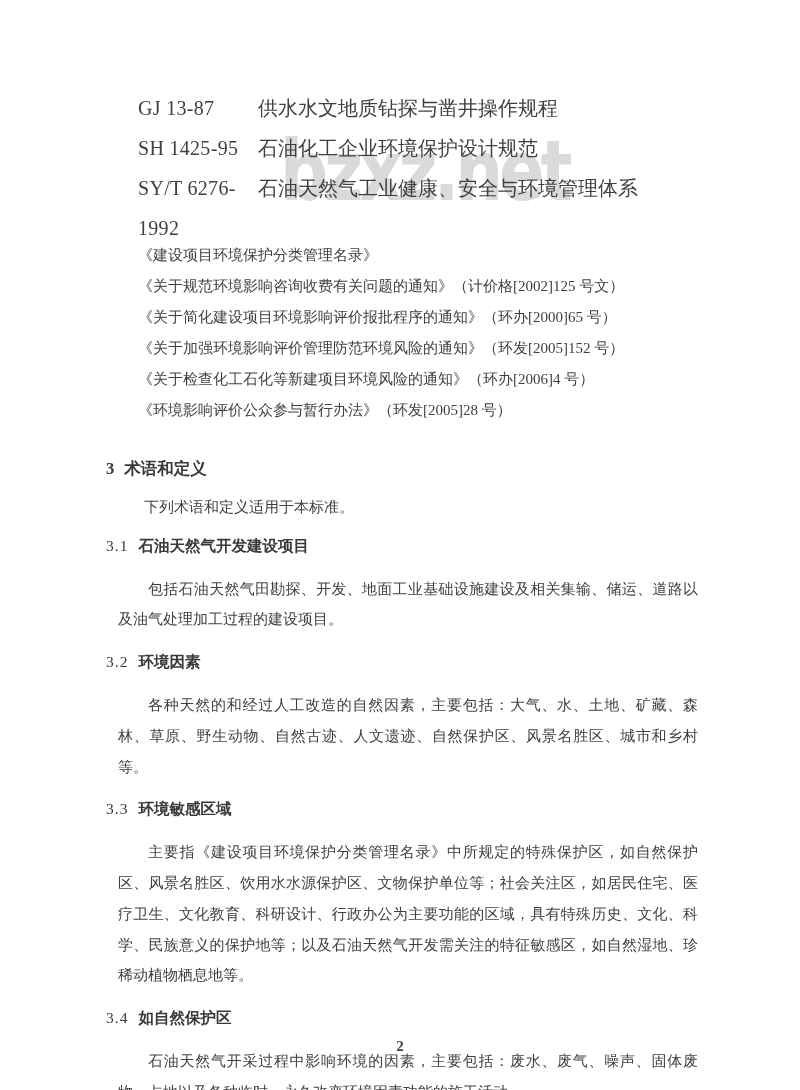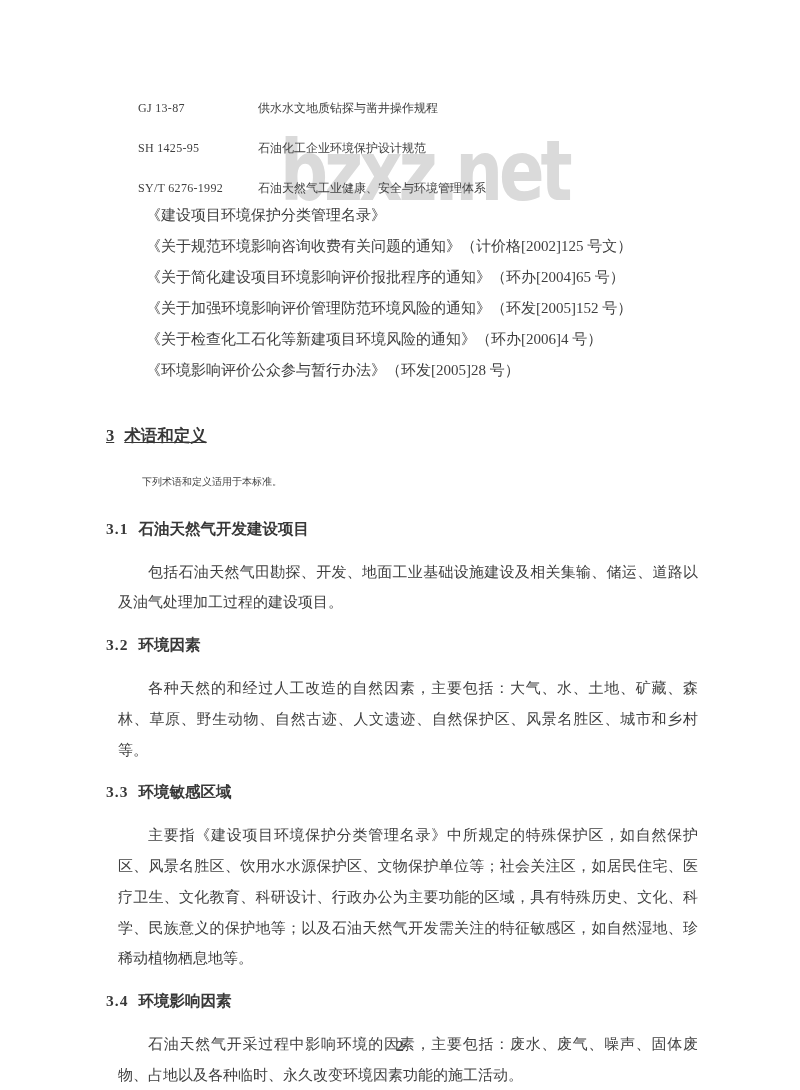--- a/index.html
+++ b/index.html
@@ -25,56 +25,55 @@
     user-select:none;
   }
   .content {
     position:absolute;
     left:106px; top:88px;
     width:604px;
     z-index:1;
   }
   
   .std-list { margin-left:32px; }
-  .std-row { display:flex; line-height:40px; font-size:12px; }
+  .std-row { display:flex; line-height:40px; font-size:20px; }
   .std-code { width:120px; flex:none; letter-spacing:0.3px; }
   .std-title { flex:1; }
   
   .doc-list { margin-top:-8px; }
-  .doc-item { margin-left:40px; line-height:31px; font-size:15px; }
+  .doc-item { margin-left:32px; line-height:31px; font-size:15px; }
   
   .sec-heading {
-    margin-top:34px;
+    margin-top:27px;
     line-height:31px;
     font-family:"DejaVu Sans","Liberation Sans",sans-serif;
     font-weight:bold;
     font-size:16.5px;
     color:#383838;
-    text-decoration:underline;
   }
   .sec-heading .sec-num {
     font-family:"Liberation Serif","DejaVu Serif",serif;
     margin-right:10px;
   }
   .intro-para {
-    margin:16px;
+    margin:8px;
     text-indent:2em;
     line-height:30.8px;
-    font-size:10px;
+    font-size:15px;
   }
   .term-heading {
     line-height:30.8px;
     font-family:"DejaVu Sans","Liberation Sans",sans-serif;
     font-weight:bold;
     font-size:15.5px;
     color:#383838;
   }
   .term-heading .term-num {
     font-family:"Liberation Serif","DejaVu Serif",serif;
-    font-weight:bold;
+    font-weight:normal;
     margin-right:10px;
     letter-spacing:1px;
   }
   .term-body {
     margin:12px;
     text-indent:2em;
     text-align:justify;
     line-height:30.8px;
     font-size:15px;
   }
@@ -109,21 +108,21 @@
       </div>
       <div class="std-row">
         <span class="std-code">SY/T 6276-1992</span>
         <span class="std-title">石油天然气工业健康、安全与环境管理体系</span>
       </div>
     </div>
 
     <div class="doc-list">
       <div class="doc-item">《建设项目环境保护分类管理名录》</div>
       <div class="doc-item">《关于规范环境影响咨询收费有关问题的通知》（计价格[2002]125 号文）</div>
-      <div class="doc-item">《关于简化建设项目环境影响评价报批程序的通知》（环办[2004]65 号）</div>
+      <div class="doc-item">《关于简化建设项目环境影响评价报批程序的通知》（环办[2000]65 号）</div>
       <div class="doc-item">《关于加强环境影响评价管理防范环境风险的通知》（环发[2005]152 号）</div>
       <div class="doc-item">《关于检查化工石化等新建项目环境风险的通知》（环办[2006]4 号）</div>
       <div class="doc-item">《环境影响评价公众参与暂行办法》（环发[2005]28 号）</div>
     </div>
 
     <div class="sec-heading">
       <span class="sec-num">3</span><span>术语和定义</span>
     </div>
 
     <p class="intro-para">下列术语和定义适用于本标准。</p>
@@ -144,21 +143,21 @@
 
     <div>
       <div class="term-heading">
         <span class="term-num">3.3</span><span>环境敏感区域</span>
       </div>
       <p class="term-body">主要指《建设项目环境保护分类管理名录》中所规定的特殊保护区，如自然保护区、风景名胜区、饮用水水源保护区、文物保护单位等；社会关注区，如居民住宅、医疗卫生、文化教育、科研设计、行政办公为主要功能的区域，具有特殊历史、文化、科学、民族意义的保护地等；以及石油天然气开发需关注的特征敏感区，如自然湿地、珍稀动植物栖息地等。</p>
     </div>
 
     <div>
       <div class="term-heading">
-        <span class="term-num">3.4</span><span>环境影响因素</span>
+        <span class="term-num">3.4</span><span>如自然保护区</span>
       </div>
       <p class="term-body">石油天然气开采过程中影响环境的因素，主要包括：废水、废气、噪声、固体废物、占地以及各种临时、永久改变环境因素功能的施工活动。</p>
     </div>
 
     <div>
       <div class="term-heading">
         <span class="term-num">3.5</span><span>勘探期</span>
       </div>
     </div>
 

